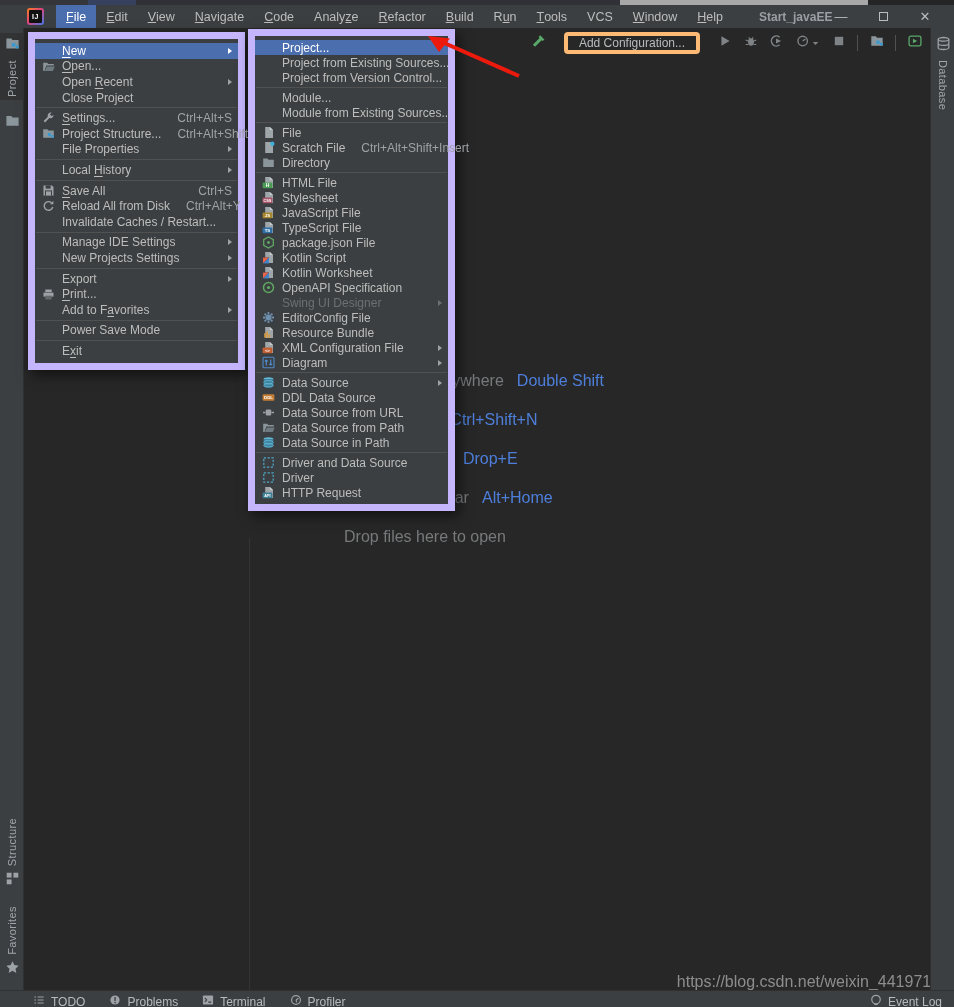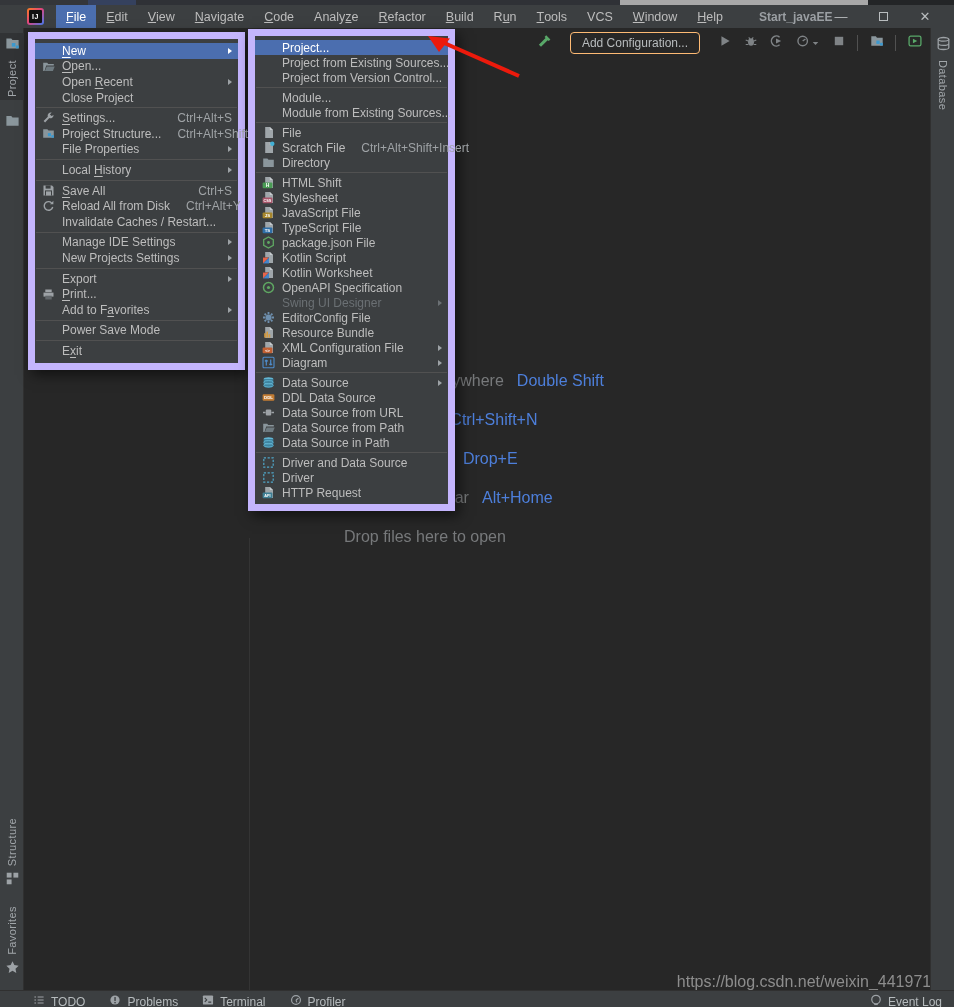--- a/index.html
+++ b/index.html
@@ -21,21 +21,21 @@
   .mb-item.sel { background:var(--selection); color:#fff; }
   .proj-title { margin-left:26px; font-size:12px; color:#9b9fa3;font-weight:bold; }
   .win-controls { position:absolute; right:8px; top:0; height:23px; display:flex; align-items:center; gap:0; }
   .wc { width:42px; height:23px; display:flex; align-items:center; justify-content:center; color:#b9bdbf; font-size:13px; }
   .wc .maxbox { width:9px; height:9px; border:1.3px solid #b9bdbf; }
 
   
   .toolbar { position:absolute; top:29px; right:6px; height:28px; display:flex; align-items:center; gap:11px; z-index:2; }
   .tb-ic { width:15px; height:15px; display:flex; align-items:center; justify-content:center; }
   .tb-ic svg { width:14px; height:14px; }
-  .add-config { height:22px; padding:0 11px; border:1px solid #fdba74; border-radius:4px; color:#b8bcbe; font-size:12px; display:flex; align-items:center; margin:0 6px; }
+  .add-config { height:22px; padding:0 11px; border:4px solid #fdba74; border-radius:4px; color:#b8bcbe; font-size:12px; display:flex; align-items:center; margin:0 6px; }
   .tb-divider { width:1px; height:16px; background:#515151; }
   .profiler-group { display:flex; align-items:center; gap:1px; }
   .profiler-group svg.chev { width:9px; height:9px; }
 
   
   .stripe-left { position:absolute; left:0; top:28px; bottom:17px; width:24px; background:#3c3f41; border-right:1px solid #303030; z-index:3; }
   .stripe-right { position:absolute; right:0; top:28px; bottom:17px; width:24px; background:#3c3f41; border-left:1px solid #303030; z-index:3; }
   .stripe-group { position:absolute; left:0; width:24px; display:flex; flex-direction:column; align-items:center; gap:10px; }
   .stripe-top { top:5px; } .stripe-bottom { bottom:8px; }
   .stripe-btn { display:flex; flex-direction:column; align-items:center; gap:5px; padding:3px 0; width:24px; }
@@ -458,21 +458,21 @@
       <div class="msep"></div>
       <div class="mi">
         <span class="ic">
           <svg viewBox="0 0 13 13">
             <path fill="#9fa6aa" d="M3.2 1h4.8L11 4v8H3.2z"></path>
             <path fill="#c6cbce" d="M7.8 1l3.2 3H7.8z"></path>
             <rect x="0.6" y="6.6" width="9.8" height="5.6" rx="1" fill="#499C54"></rect>
             <text x="5.5" y="11" font-size="5" fill="#fff" font-weight="bold" text-anchor="middle" font-family="Liberation Sans,sans-serif">H</text>
           </svg>
         </span>
-        <span class="lb">HTML Shift</span>
+        <span class="lb">HTML File</span>
         <span class="spc"></span>
       </div>
       <div class="mi">
         <span class="ic">
           <svg viewBox="0 0 13 13">
             <path fill="#9fa6aa" d="M3.2 1h4.8L11 4v8H3.2z"></path>
             <path fill="#c6cbce" d="M7.8 1l3.2 3H7.8z"></path>
             <rect x="0.6" y="6.6" width="9.8" height="5.6" rx="1" fill="#a8566a"></rect>
             <text x="5.5" y="11" font-size="3.8" fill="#fff" font-weight="bold" text-anchor="middle" font-family="Liberation Sans,sans-serif">CSS</text>
           </svg>

